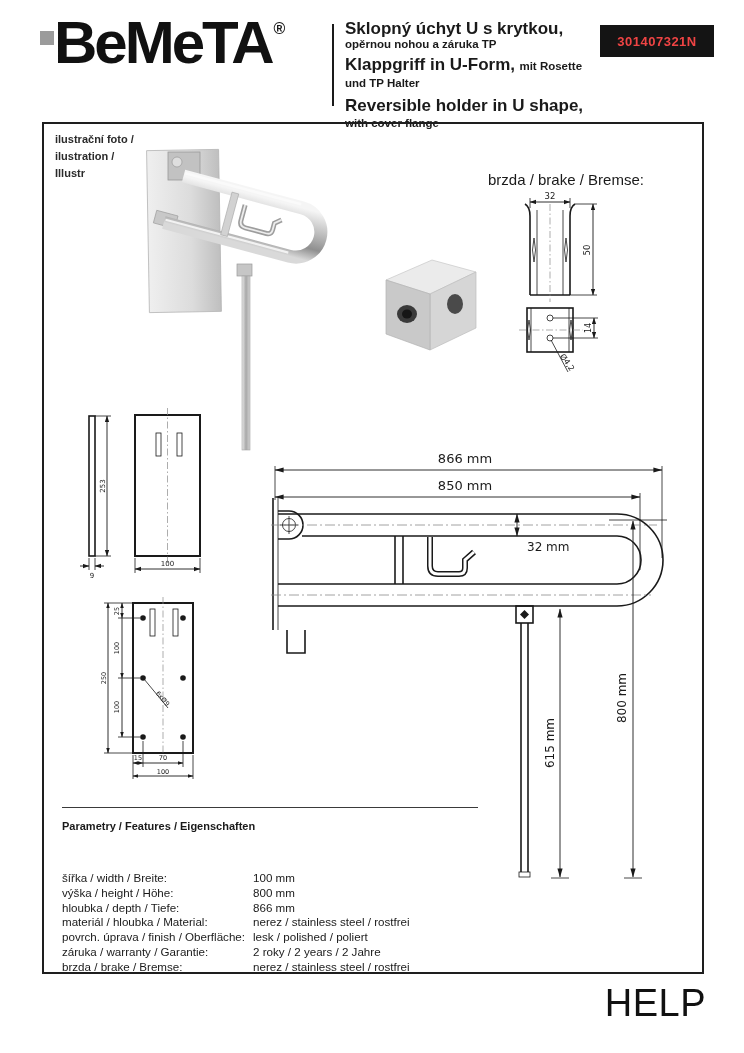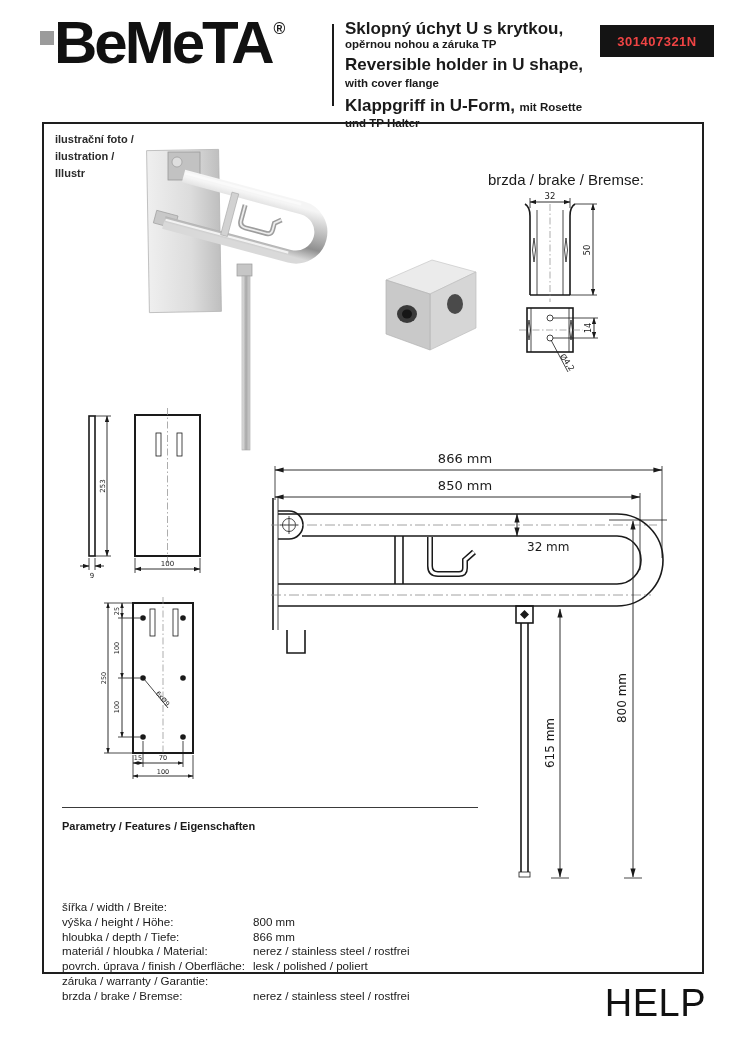--- a/index.html
+++ b/index.html
@@ -19,21 +19,21 @@
   .code-box{left:600px;top:25px;width:114px;height:32px;background:#141414;color:#ef4444;
             display:flex;align-items:center;justify-content:center;font-size:13px;
             font-weight:bold;letter-spacing:0.5px;}
   
   .frame{left:42px;top:122px;width:662px;height:852px;border:2px solid #1e1e1e;box-sizing:border-box;}
   .illu-note{left:55px;top:131px;font-size:11px;font-weight:bold;line-height:1.55;color:#2a2a2a;}
   .brake-label{left:488px;top:171px;font-size:15px;color:#1a1a1a;}
   
   .param-divider{left:62px;top:807px;width:416px;height:1px;background:#3a3a3a;}
   .param-title{left:62px;top:820px;font-size:11px;font-weight:bold;}
-  .param-rows{left:62px;top:900px;width:420px;font-size:11.6px;line-height:14.8px;}
+  .param-rows{left:62px;top:871px;width:420px;font-size:11.6px;line-height:14.8px;}
   .p-row{display:flex;}
   .p-label{width:191px;}
   .p-value{flex:1;}
   .help{left:596px;top:982px;width:110px;text-align:right;font-size:38px;font-weight:normal;
         letter-spacing:0.5px;color:#111;}
   svg{display:block;}
   svg text{font-family:"DejaVu Sans",sans-serif;fill:#1a1a1a;}
   .dim{stroke:#1a1a1a;stroke-width:0.9;fill:none;}
   .thick{stroke:#1a1a1a;stroke-width:1.6;fill:none;}
   .thin{stroke:#1a1a1a;stroke-width:0.8;fill:none;}
@@ -50,26 +50,26 @@
     <span class="logo-text">BeMeTA</span>
     <span class="logo-reg">®</span>
   </div>
 
   <div class="abs hdr-rule"></div>
 
   <div class="abs titles">
     <div class="t-big">Sklopný úchyt U s krytkou,</div>
     <div class="t-sub">opěrnou nohou a záruka TP</div>
     <div class="t-row">
+      <span class="t-big">Klappgriff in U-Form,</span>
+      <span class="t-sub">mit Rosette und TP Halter</span>
+    </div>
+    <div class="t-row">
       <span class="t-big">Reversible holder in U shape,</span>
       <span class="t-sub">with cover flange</span>
-    </div>
-    <div class="t-row">
-      <span class="t-big">Klappgriff in U-Form,</span>
-      <span class="t-sub">mit Rosette und TP Halter</span>
     </div>
   </div>
 
   <div class="abs code-box">301407321N</div>
 
   <div class="abs frame"></div>
 
   <div class="abs illu-note">
     <div>ilustrační foto /</div>
     <div>ilustration /</div>
@@ -295,39 +295,41 @@
     <line x1="368" y1="73" x2="368" y2="429" class="dim" marker-start="url(#ma)" marker-end="url(#ma)"></line>
     <line x1="359" y1="430" x2="377" y2="430" class="thin"></line>
     <text x="361" y="250" font-size="12" text-anchor="middle" transform="rotate(-90 361 250)">800 mm</text>
   </svg>
 
   <div class="abs param-divider"></div>
   <div class="abs param-title">Parametry / Features / Eigenschaften</div>
   <div class="abs param-rows">
     <div class="p-row">
       <span class="p-label">šířka / width / Breite:</span>
+      <span class="p-value">100 mm</span>
     </div>
     <div class="p-row">
       <span class="p-label">výška / height / Höhe:</span>
       <span class="p-value">800 mm</span>
     </div>
     <div class="p-row">
       <span class="p-label">hloubka / depth / Tiefe:</span>
       <span class="p-value">866 mm</span>
     </div>
     <div class="p-row">
       <span class="p-label">materiál / hloubka / Material:</span>
       <span class="p-value">nerez / stainless steel / rostfrei</span>
     </div>
     <div class="p-row">
       <span class="p-label">povrch. úprava / finish / Oberfläche:</span>
       <span class="p-value">lesk / polished / poliert</span>
     </div>
     <div class="p-row">
       <span class="p-label">záruka / warranty / Garantie:</span>
+      <span class="p-value">2 roky / 2 years / 2 Jahre</span>
     </div>
     <div class="p-row">
       <span class="p-label">brzda / brake / Bremse:</span>
       <span class="p-value">nerez / stainless steel / rostfrei</span>
     </div>
   </div>
 
   <div class="abs help">HELP</div>
 
 </div>

